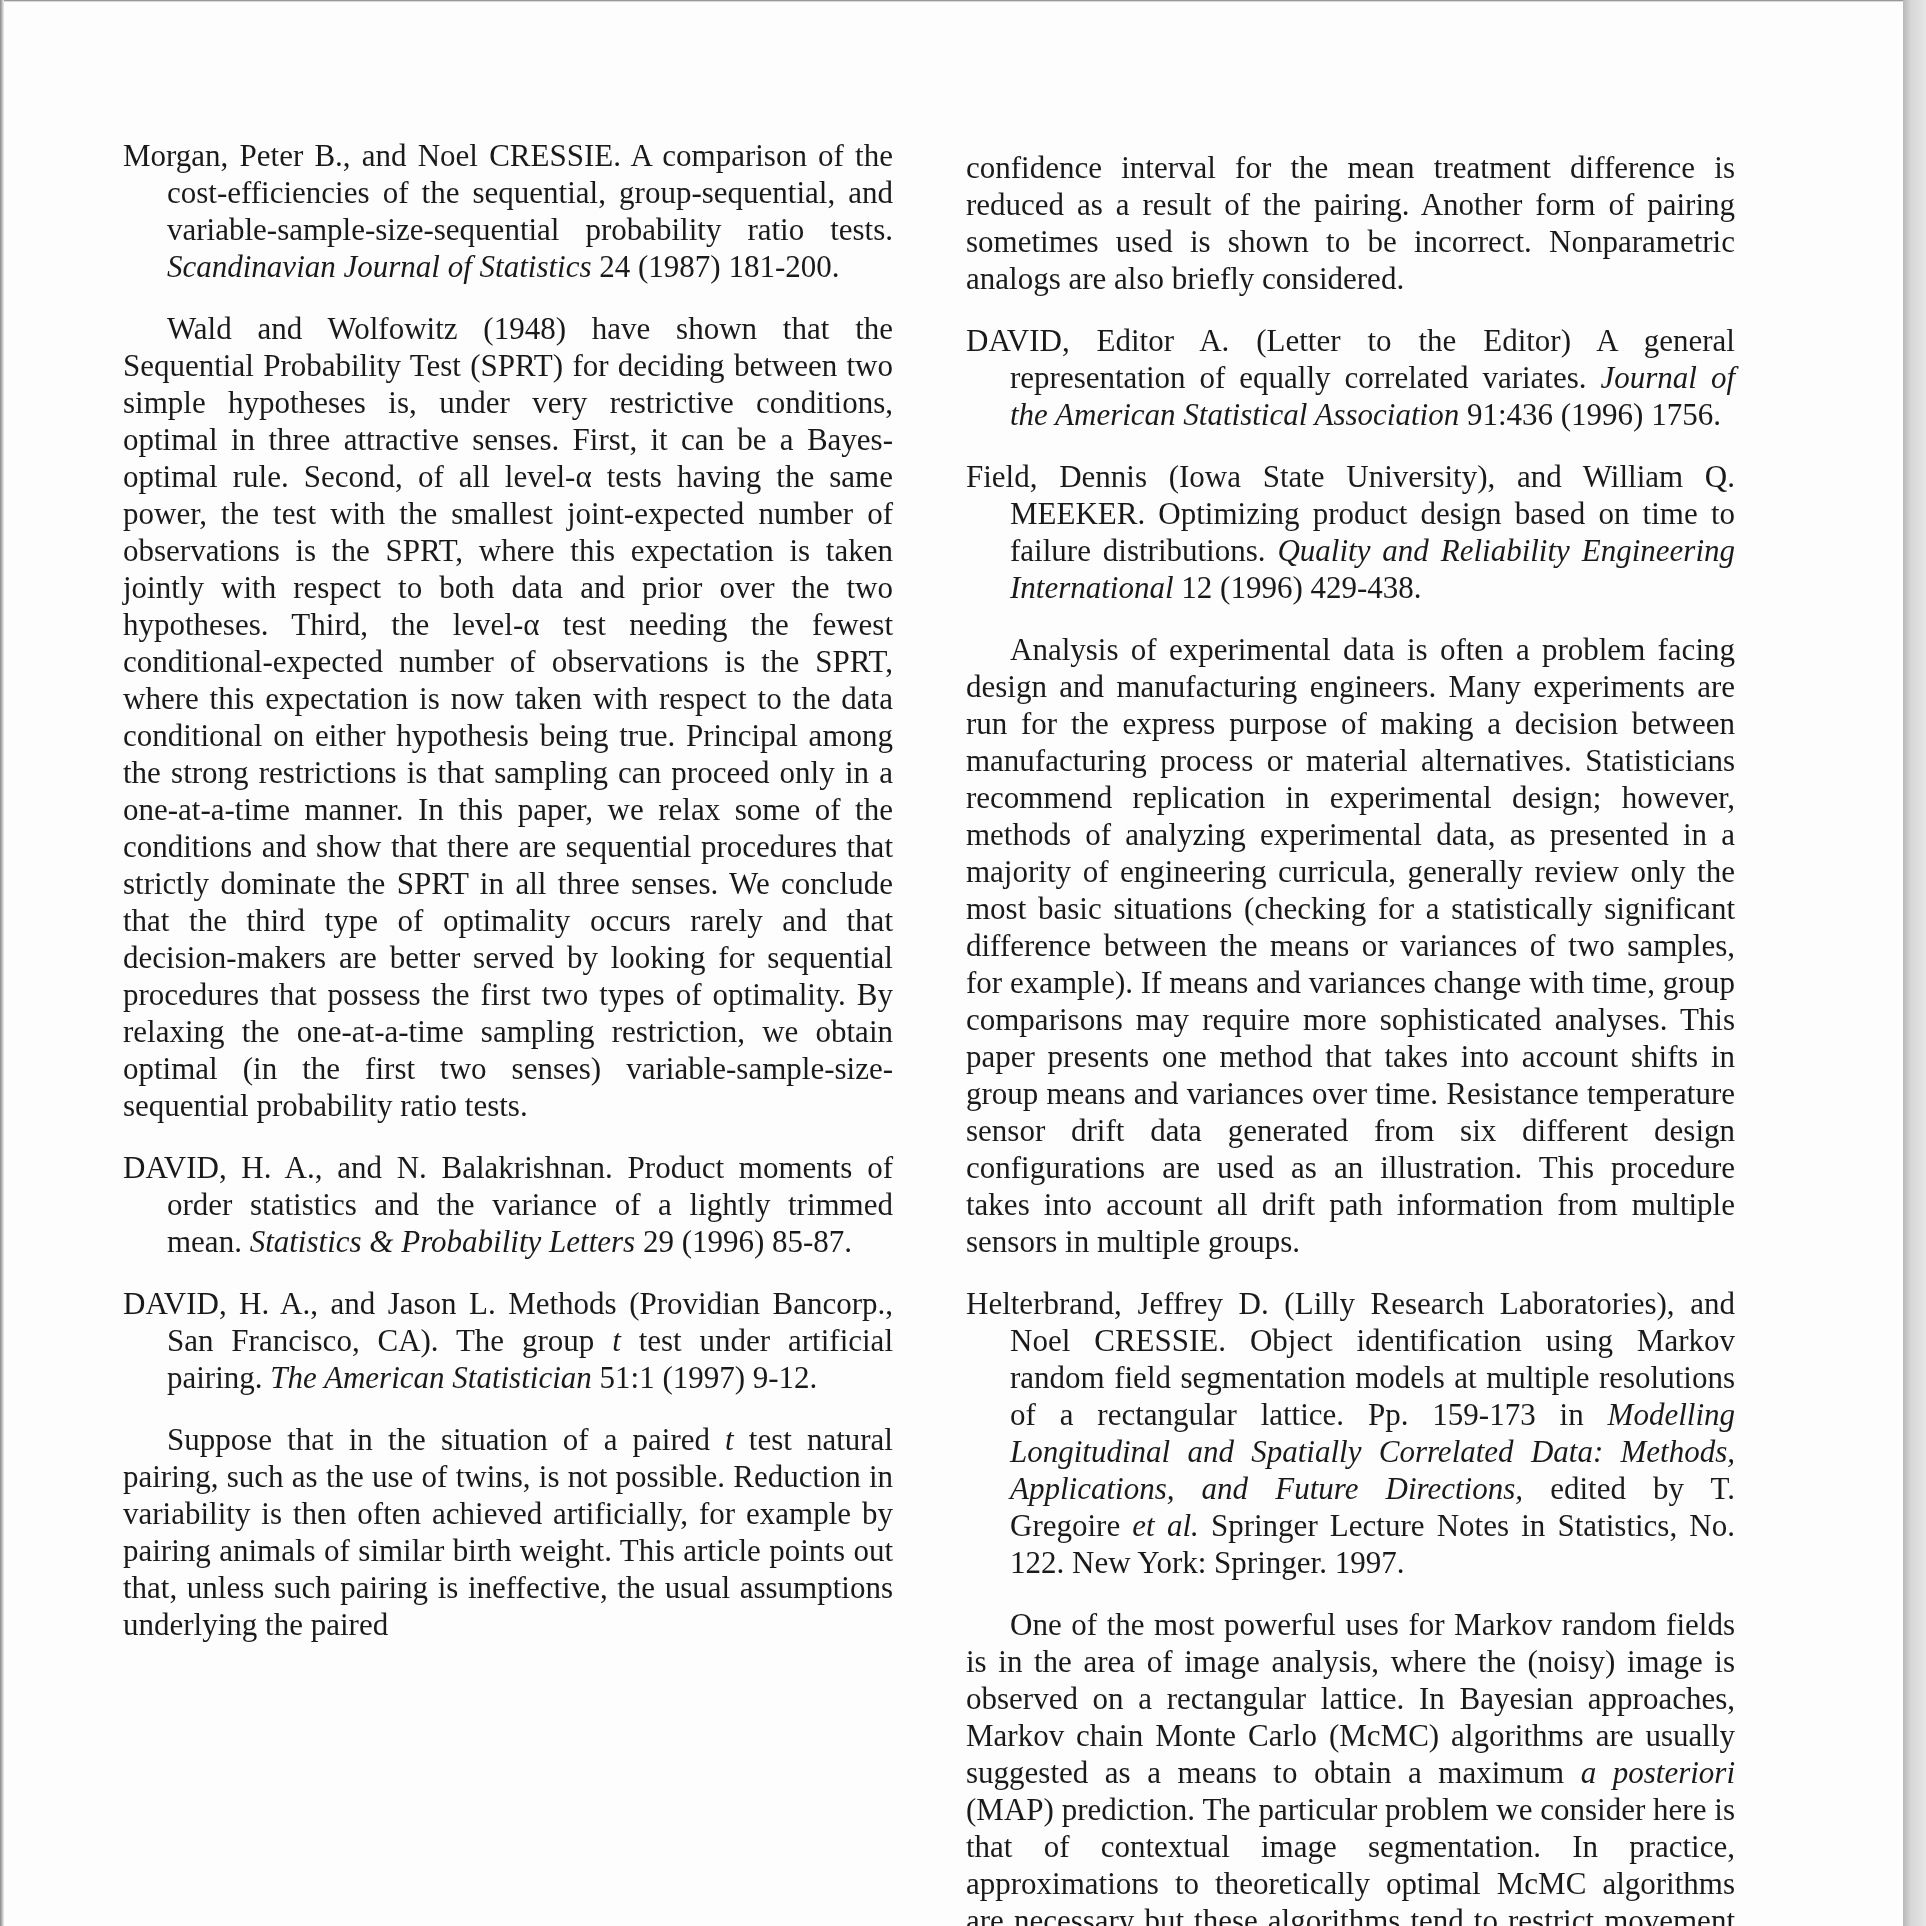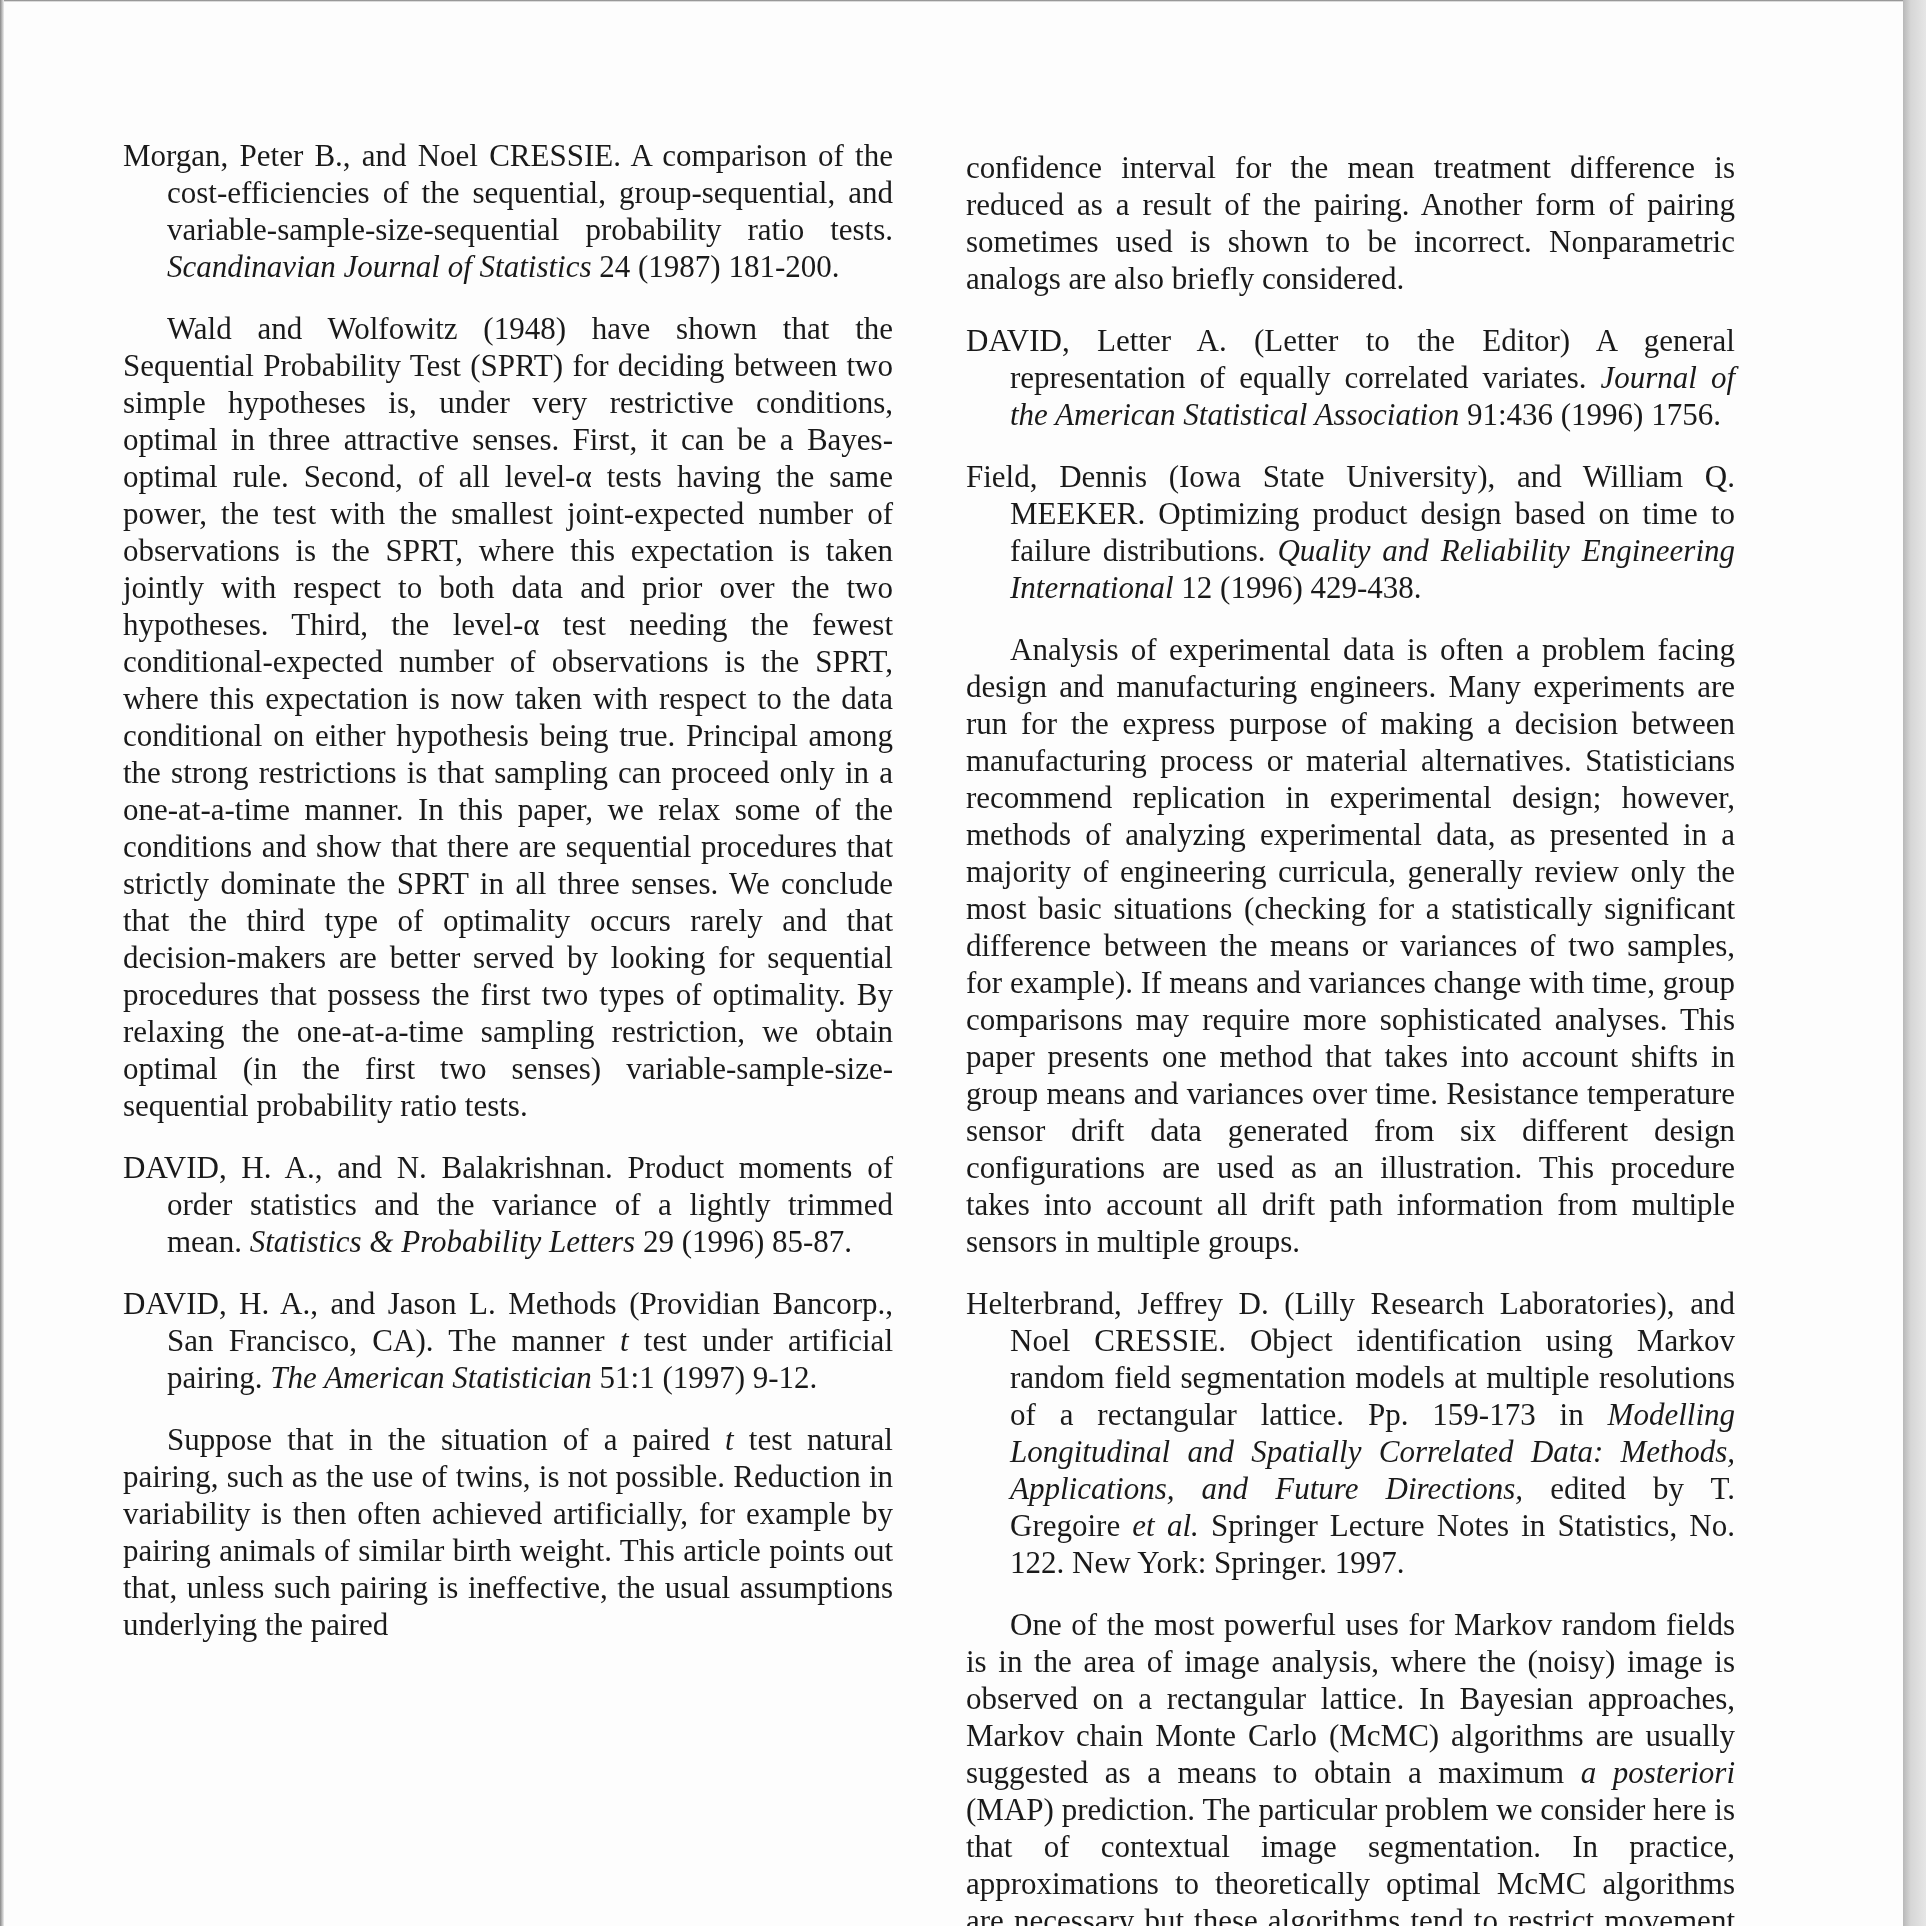--- a/index.html
+++ b/index.html
@@ -36,29 +36,29 @@
 
 <div class="col col-left">
   <p class="entry"><span>Morgan, Peter B., and </span><b>Noel CRESSIE.</b><span> A comparison of the cost-efficiencies of the sequential, group-sequential, and variable-sample-size-sequential probability ratio tests. </span><i>Scandinavian Journal of Statistics</i><span> 24 (1987) 181-200.</span></p>
 
   <p class="para">Wald and Wolfowitz (1948) have shown that the Sequential Probability Test (SPRT) for deciding between two simple hypotheses is, under very restrictive conditions, optimal in three attractive senses. First, it can be a Bayes-optimal rule. Second, of all level-α tests having the same power, the test with the smallest joint-expected number of observations is the SPRT, where this expectation is taken jointly with respect to both data and prior over the two hypotheses. Third, the level-α test needing the fewest conditional-expected number of observations is the SPRT, where this expectation is now taken with respect to the data conditional on either hypothesis being true. Principal among the strong restrictions is that sampling can proceed only in a one-at-a-time manner. In this paper, we relax some of the conditions and show that there are sequential procedures that strictly dominate the SPRT in all three senses. We conclude that the third type of optimality occurs rarely and that decision-makers are better served by looking for sequential procedures that possess the first two types of optimality. By relaxing the one-at-a-time sampling restriction, we obtain optimal (in the first two senses) variable-sample-size-sequential probability ratio tests.</p>
 
 
   <p class="entry"><b>DAVID, H. A.,</b><span> and N. Balakrishnan.</span><span> Product moments of order statistics and the variance of a lightly trimmed mean. </span><i>Statistics &amp; Probability Letters</i><span> 29 (1996) 85-87.</span></p>
 
 
-  <p class="entry"><b>DAVID, H. A.,</b><span> and </span><b>Jason L. Methods</b><span> (Providian Bancorp., San Francisco, CA).</span><span> The manner </span><i>t</i><span> test under artificial pairing. </span><i>The American Statistician</i><span> 51:1 (1997) 9-12.</span></p>
+  <p class="entry"><b>DAVID, H. A.,</b><span> and </span><b>Jason L. Methods</b><span> (Providian Bancorp., San Francisco, CA).</span><span> The group </span><i>t</i><span> test under artificial pairing. </span><i>The American Statistician</i><span> 51:1 (1997) 9-12.</span></p>
 
   <p class="para" style="margin-bottom:0"><span>Suppose that in the situation of a paired </span><i>t</i><span> test natural pairing, such as the use of twins, is not possible. Reduction in variability is then often achieved artificially, for example by pairing animals of similar birth weight. This article points out that, unless such pairing is ineffective, the usual assumptions underlying the paired </span></p>
 </div>
 
 <div class="col col-right">
   <p class="para cont">confidence interval for the mean treatment difference is reduced as a result of the pairing. Another form of pairing sometimes used is shown to be incorrect. Nonparametric analogs are also briefly considered.</p>
 
-  <p class="entry"><b>DAVID, Letter A.</b><span> (Letter to the Editor) A general representation of equally correlated variates. </span><i>Journal of the American Statistical Association</i><span> 91:436 (1996) 1756.</span></p>
+  <p class="entry"><b>DAVID, Editor A.</b><span> (Letter to the Editor) A general representation of equally correlated variates. </span><i>Journal of the American Statistical Association</i><span> 91:436 (1996) 1756.</span></p>
 
   <p class="entry"><b>Field, Dennis</b><span> (Iowa State University), and </span><b>William Q. MEEKER.</b><span> Optimizing product design based on time to failure distributions. </span><i>Quality and Reliability Engineering International</i><span> 12 (1996) 429-438.</span></p>
 
   <p class="para">Analysis of experimental data is often a problem facing design and manufacturing engineers. Many experiments are run for the express purpose of making a decision between manufacturing process or material alternatives. Statisticians recommend replication in experimental design; however, methods of analyzing experimental data, as presented in a majority of engineering curricula, generally review only the most basic situations (checking for a statistically significant difference between the means or variances of two samples, for example). If means and variances change with time, group comparisons may require more sophisticated analyses. This paper presents one method that takes into account shifts in group means and variances over time. Resistance temperature sensor drift data generated from six different design configurations are used as an illustration. This procedure takes into account all drift path information from multiple sensors in multiple groups.</p>
 
   <p class="entry"><b>Helterbrand, Jeffrey D.</b><span> (Lilly Research Laboratories), and </span><b>Noel CRESSIE.</b><span> Object identification using Markov random field segmentation models at multiple resolutions of a rectangular lattice. Pp. 159-173 in </span><i>Modelling Longitudinal and Spatially Correlated Data: Methods, Applications, and Future Directions,</i><span> edited by T. Gregoire </span><i>et al.</i><span> Springer Lecture Notes in Statistics, No. 122. New York: Springer. 1997.</span></p>
 
   <p class="para" style="margin-bottom:0"><span>One of the most powerful uses for Markov random fields is in the area of image analysis, where the (noisy) image is observed on a rectangular lattice. In Bayesian approaches, Markov chain Monte Carlo (McMC) algorithms are usually suggested as a means to obtain a maximum </span><i>a posteriori</i><span> (MAP) prediction. The particular problem we consider here is that of contextual image segmentation. In practice, approximations to theoretically optimal McMC algorithms are necessary but these algorithms tend to restrict movement through the space of potential segmentations. In this paper, efficient multi-resolution techniques are used to obtain a good initial labeling and to allow more movement through the label configuration space. Examples of both natural images and synthetic images are presented.</span></p>
 </div>
 

